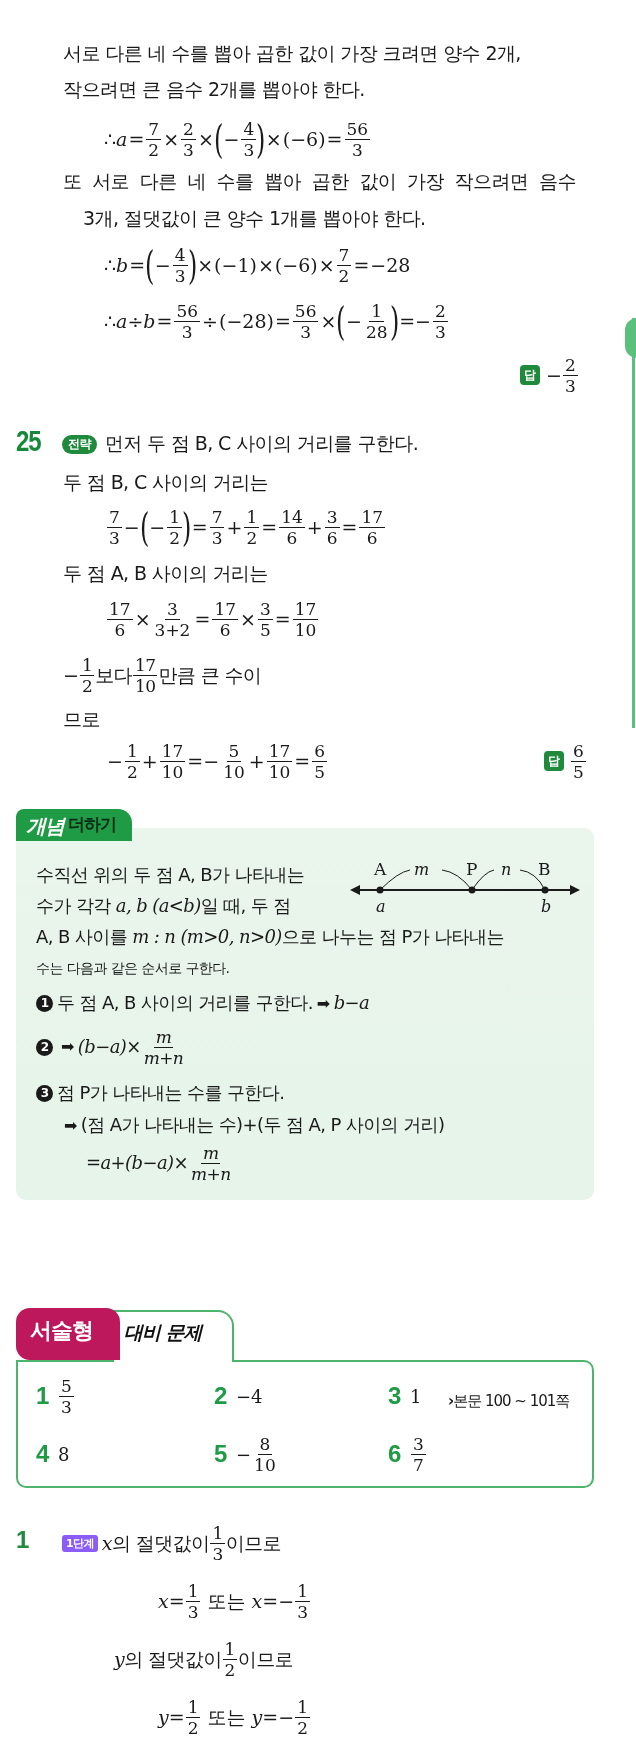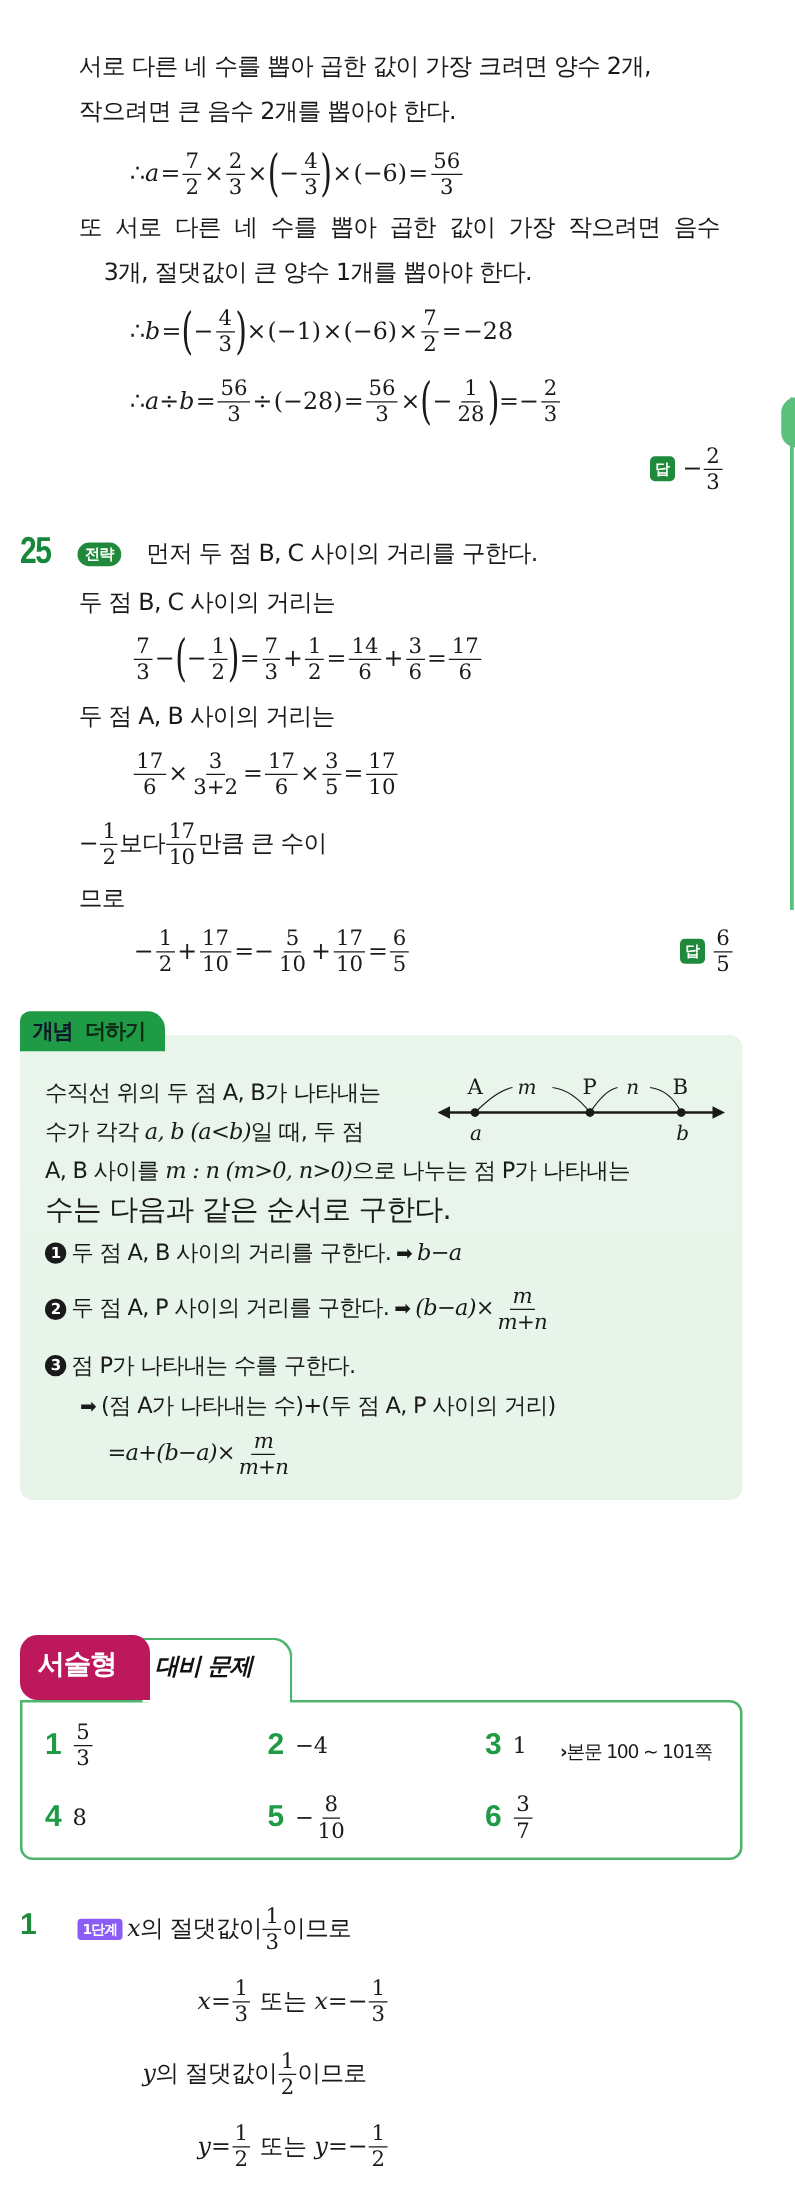--- a/index.html
+++ b/index.html
@@ -9,27 +9,27 @@
   .line { position: absolute; white-space: nowrap; line-height: 26px; font-size: 19px; letter-spacing: -0.6px; }
   .math { font-family: "DejaVu Serif", serif; letter-spacing: 0; }
   .it { font-style: italic; font-family: "DejaVu Serif", serif; }
   .frac { display: inline-flex; flex-direction: column; align-items: center; vertical-align: middle; font-family: "DejaVu Serif", serif; font-size: 17px; line-height: 18px; margin: 0 1px; }
   .frac .num { padding: 0 2px 1px; border-bottom: 1.4px solid #1a1a1a; }
   .frac .den { padding: 1px 2px 0; }
   .paren { font-family: "DejaVu Serif", serif; font-size: 40px; font-weight: 200; vertical-align: middle; line-height: 40px; display: inline-block; transform: scaleX(0.6); margin: 0 -4px; }
   .op { font-family: "DejaVu Serif", serif; margin: 0 1px; }
   .ans-badge { display: inline-block; width: 20px; height: 20px; background: #1f8a3c; color: #fff; border-radius: 4px; font-size: 12px; font-weight: bold; text-align: center; line-height: 20px; vertical-align: middle; margin-right: 6px; }
   .qnum { color: #17883a; font-weight: bold; font-family: "Liberation Sans", sans-serif; font-size: 30px; letter-spacing: -1.5px; transform: scaleX(0.8); transform-origin: left; }
-  .strategy-badge { display: inline-block; background: #1f8a3c; color: #fff; font-size: 12px; font-weight: bold; border-radius: 10px; padding: 1px 6px; line-height: 17px; vertical-align: middle; margin-right: 20px; }
+  .strategy-badge { display: inline-block; background: #1f8a3c; color: #fff; font-size: 12px; font-weight: bold; border-radius: 10px; padding: 1px 6px; line-height: 17px; vertical-align: middle; margin-right: 8px; }
   .side-tab { position: absolute; right: -10px; top: 318px; width: 14px; height: 410px; border-left: 3px solid #5cc07d; }
   .side-tab::before { content: ""; position: absolute; left: -10px; top: 0; width: 22px; height: 40px; border-radius: 12px 0 0 12px; background: #5cc07d; }
   
   .concept { position: absolute; left: 16px; top: 828px; width: 578px; height: 372px; background: linear-gradient(180deg,#eaf5ec 0%, #e6f4e9 100%); border-radius: 10px; }
   .concept-tab { position: absolute; left: 16px; top: 809px; width: 116px; height: 32px; background: #1f9a45; border-radius: 8px 14px 0 0; }
-  .concept-tab .t1 { position: absolute; left: 10px; top: 4px; color: #0f172a; font-weight: bold; font-size: 17px; letter-spacing: -1px; }
+  .concept-tab .t1 { position: absolute; left: 10px; top: 4px; color: #ffffff; font-weight: bold; font-size: 20px; letter-spacing: -1px; font-style: italic; }
   .concept-tab .t2 { position: absolute; left: 52px; top: 4px; color: #0d2b17; font-weight: bold; font-size: 17px; letter-spacing: -1px; }
   .circ { display: inline-block; width: 17px; height: 17px; border-radius: 50%; background: #1a1a1a; color: #fff; font-size: 12px; font-weight: bold; line-height: 17px; text-align: center; vertical-align: 2px; margin-right: 4px; }
   .arrow { font-size: 16px; margin: 0 4px; }
   
   .essay-box { position: absolute; left: 16px; top: 1360px; width: 578px; height: 128px; border: 2.5px solid #4cb56b; border-radius: 10px; border-top-left-radius: 0; }
   .essay-tab-green { position: absolute; left: 16px; top: 1308px; width: 104px; height: 52px; background: #be185d; border-radius: 14px 14px 0 14px; }
   .essay-tab-green span { position: absolute; left: 14px; top: 8px; color: #fff; font-weight: bold; font-size: 22px; letter-spacing: -1px; }
   .essay-tab-white { position: absolute; left: 114px; top: 1310px; width: 120px; height: 52px; border: 2.5px solid #4cb56b; border-bottom: none; border-left: none; border-radius: 0 16px 0 0; background: #fff; }
   .essay-tab-white::before { content: ""; position: absolute; left: -8px; top: 0; width: 16px; height: 42px; border-radius: 8px 0 0 8px; background: #fff; }
   .essay-tab-white span { position: absolute; left: 10px; top: 8px; color: #111; font-weight: bold; font-size: 19px; letter-spacing: -1px; font-style: italic; }
@@ -273,21 +273,21 @@
   <span class="t2">더하기</span>
 </div>
 
 <div class="line" style="left:36px; top:862px; font-size:18px;">수직선 위의 두 점 A, B가 나타내는</div>
 <div class="line" style="left:36px; top:893px; font-size:18px;">
   <span>수가 각각 </span><span class="it">a, b (a&lt;b)</span><span>일 때, 두 점</span>
 </div>
 <div class="line" style="left:36px; top:924px; font-size:18px;">
   <span>A, B 사이를 </span><span class="it">m : n (m&gt;0, n&gt;0)</span><span>으로 나누는 점 P가 나타내는</span>
 </div>
-<div class="line" style="left:36px; top:955px; font-size:23px;">수는 다음과 같은 순서로 구한다.</div>
+<div class="line" style="left:36px; top:955px; font-size:14px;">수는 다음과 같은 순서로 구한다.</div>
 
 <svg class="abs" style="left:350px; top:850px;" width="230" height="66" viewBox="0 0 230 66">
   <line x1="4" y1="40" x2="224" y2="40" stroke="#1a1a1a" stroke-width="2"></line>
   <polygon points="0,40 10,35 10,45" fill="#1a1a1a"></polygon>
   <polygon points="230,40 220,35 220,45" fill="#1a1a1a"></polygon>
   <circle cx="30" cy="40" r="3.5" fill="#1a1a1a"></circle>
   <circle cx="122" cy="40" r="3.5" fill="#1a1a1a"></circle>
   <circle cx="195" cy="40" r="3.5" fill="#1a1a1a"></circle>
   <path d="M30,40 Q48,22 60,20" stroke="#1a1a1a" fill="none" stroke-width="1"></path>
   <path d="M92,20 Q108,22 122,40" stroke="#1a1a1a" fill="none" stroke-width="1"></path>
@@ -300,21 +300,20 @@
   <text x="188" y="25" font-family="DejaVu Serif, serif" font-size="17" fill="#1a1a1a">B</text>
   <text x="26" y="62" font-family="DejaVu Serif, serif" font-size="16" font-style="italic" fill="#1a1a1a">a</text>
   <text x="191" y="62" font-family="DejaVu Serif, serif" font-size="16" font-style="italic" fill="#1a1a1a">b</text>
 </svg>
 
 <div class="line" style="left:36px; top:990px; font-size:18px;">
   <span class="circ">1</span><span>두 점 A, B 사이의 거리를 구한다.</span><span class="arrow">➡</span><span class="it">b−a</span>
 </div>
 <div class="line" style="left:36px; top:1022px; height:50px; display:flex; align-items:center; font-size:18px;">
   <span class="circ">2</span>
-    <span>두 점 A, P 사이의 거리를 구한다.</span>
     <span class="arrow">➡</span>
     <span class="it">(b−a)×</span>
   <span class="frac it">
       <span class="num">m</span>
       <span class="den">m+n</span>
     </span>
 </div>
 <div class="line" style="left:36px; top:1080px; font-size:18px;">
   <span class="circ">3</span><span>점 P가 나타내는 수를 구한다.</span>
 </div>

